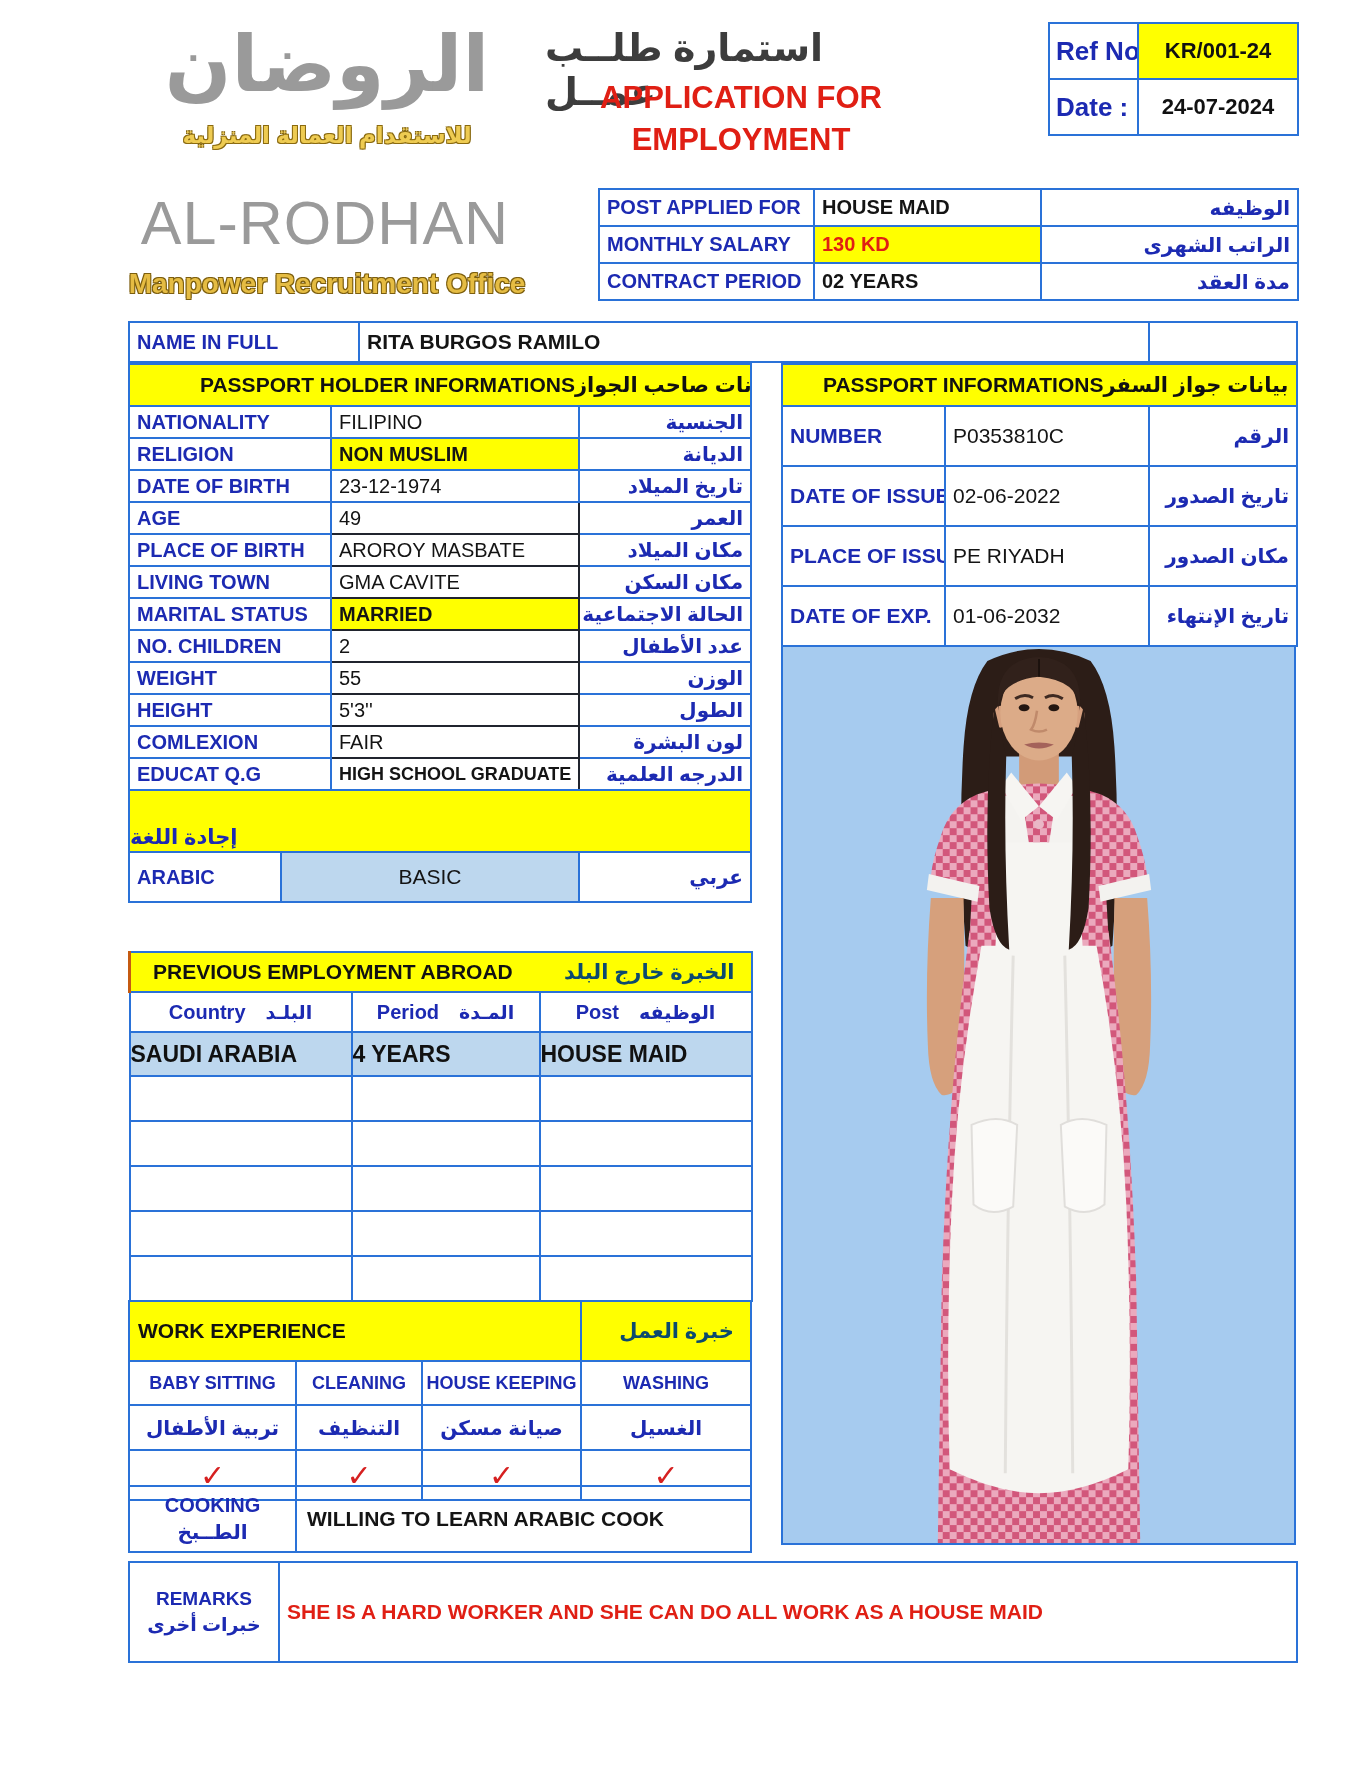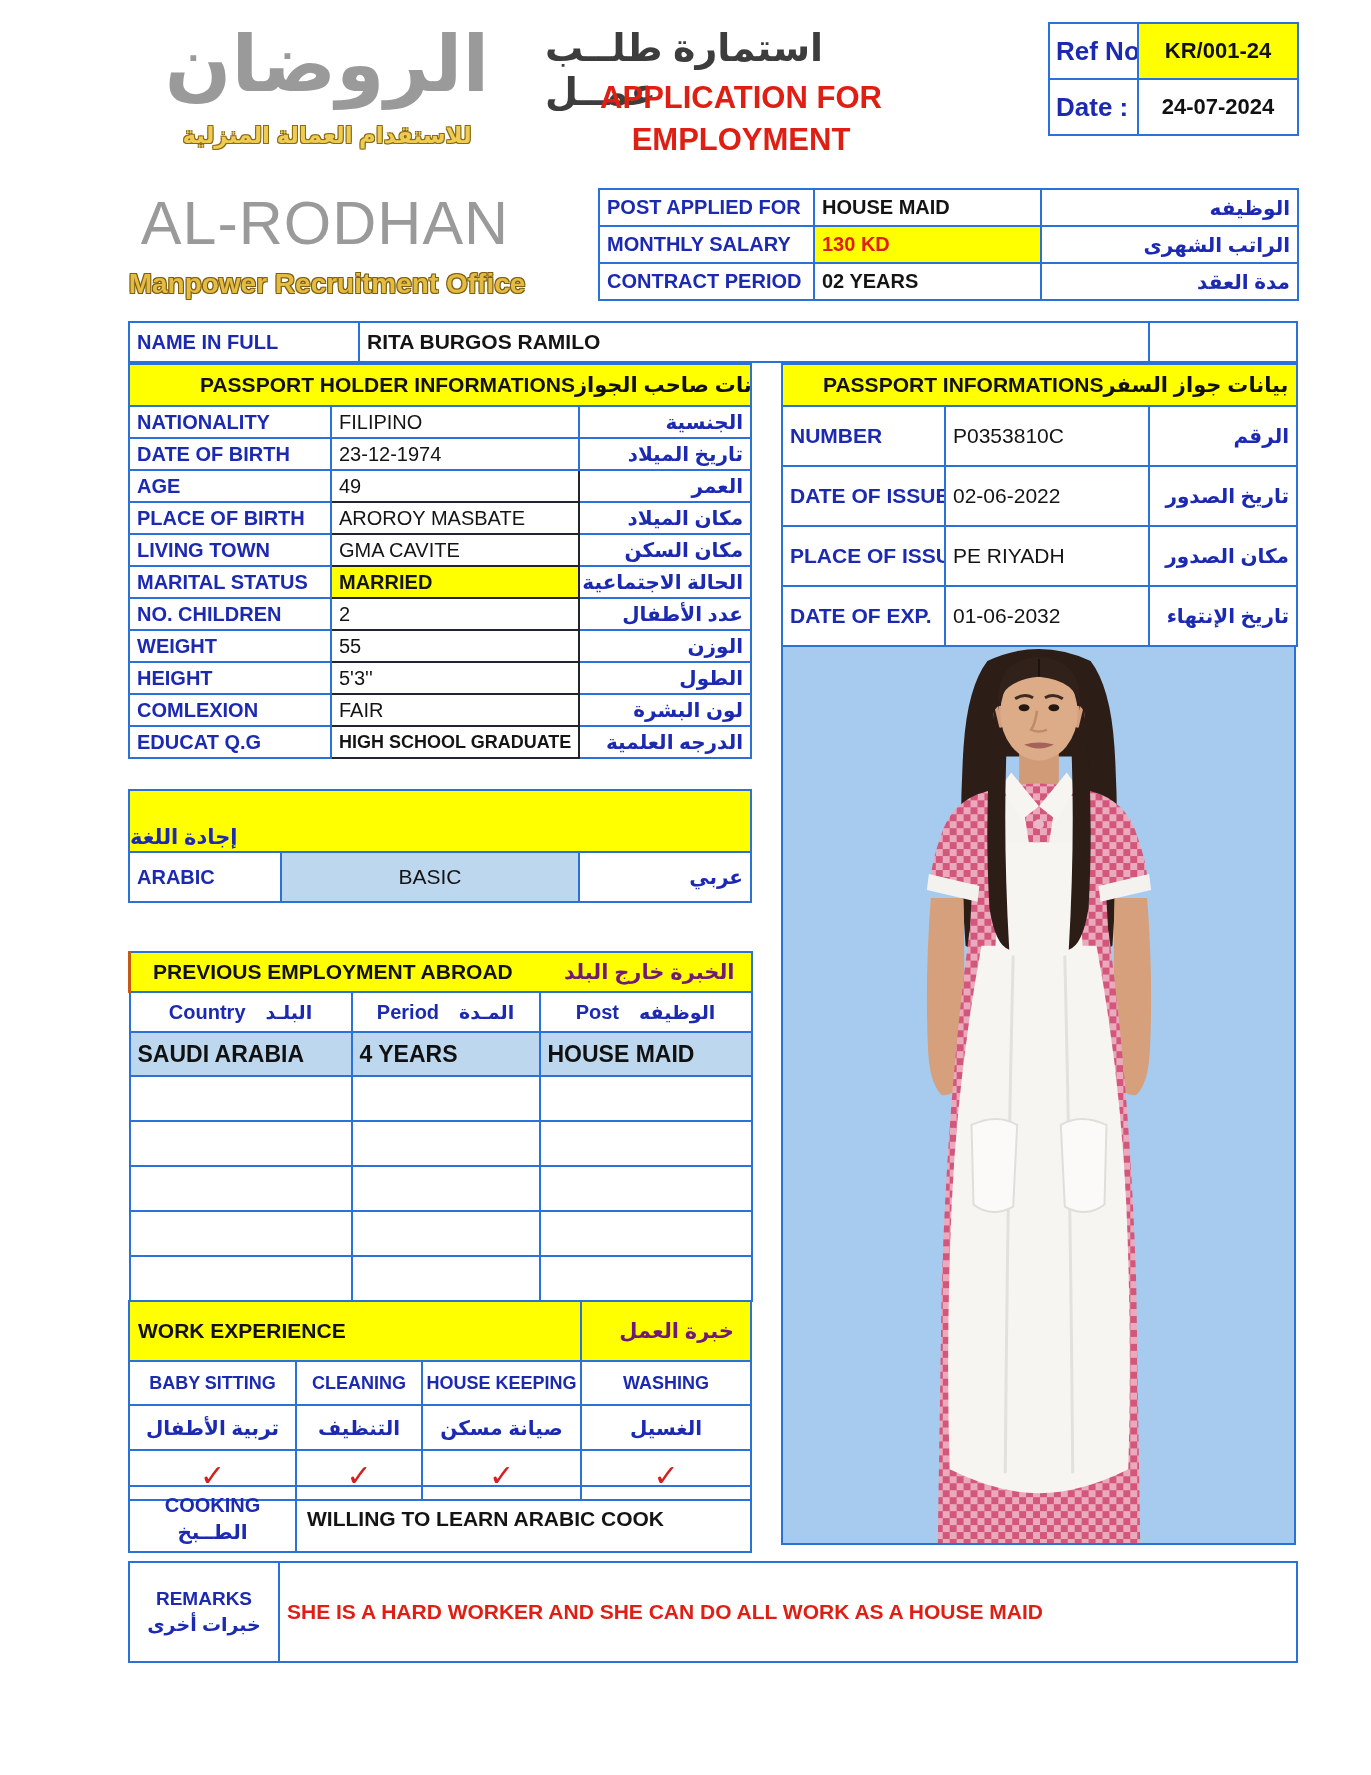--- a/index.html
+++ b/index.html
@@ -13,21 +13,21 @@
   .arl{color:#1c2ab2;font-weight:700;font-size:20px;padding-right:7px;text-align:right;}
   .hl{background:#ffff00;}
   .b{font-weight:700;}
   .sm{font-size:18px;}
   .dark{border-color:#20242e;border-width:2px;}
   .red{color:#e01f14;}
   .yhead{background:#ffff00;}
   .yhead .flex{display:flex;justify-content:space-between;align-items:center;height:100%;}
   .yh-en{color:#111;font-weight:700;font-size:21px;}
   .yh-ar{color:#111;font-weight:700;font-size:21px;padding-right:8px;}
-  .yh-ar.blue{color:#701a75;}
+  .yh-ar.blue{color:#0c4a6e;}
   
   .logo-ar{position:absolute;left:128px;top:22px;width:398px;text-align:center;
            font-size:78px;font-weight:700;color:#9a9a9a;line-height:1.1;}
   .logo-ar-sub{position:absolute;left:128px;top:122px;width:398px;text-align:center;
            font-size:23px;font-weight:700;color:#eecb52;
            text-shadow:-1px -1px 0 #8a6a10,1px -1px 0 #8a6a10,-1px 1px 0 #8a6a10,1px 1px 0 #8a6a10;}
   .logo-latin{position:absolute;left:124px;top:188px;width:402px;text-align:center;
            font-size:61px;font-weight:400;color:#9a9a9a;letter-spacing:1px;}
   .logo-latin-sub{position:absolute;left:128px;top:268px;width:398px;text-align:center;
            font-size:28px;font-weight:800;color:#e5bc43;
@@ -54,21 +54,21 @@
   .t-lang{left:128px;top:789px;width:622px;}
   .t-lang td{height:50px;}
   .t-lang tr.band td{height:62px;background:#ffff00;}
   .band-in{display:flex;justify-content:flex-end;align-items:flex-end;height:100%;
            padding:0 8px 4px 0;color:#1c2ab2;font-weight:700;font-size:21px;}
   .t-lang .lv{background:#bdd7ee;text-align:center;font-size:21px;color:#141414;}
   .t-emp{left:128px;top:951px;width:622px;}
   .t-emp tr.head td{height:40px;}
   .t-emp tr.cols td{height:40px;}
   .t-emp tr.data td{height:44px;background:#bdd7ee;color:#111;font-weight:700;
-                    font-size:23px;padding-left:7px;}
+                    font-size:23px;}
   .t-emp tr.empty td{height:45px;background:#fff;}
   .colhead{display:flex;justify-content:center;align-items:center;gap:20px;height:100%;}
   .colhead .en{color:#1c2ab2;font-weight:700;font-size:20px;}
   .colhead .ar{color:#1c2ab2;font-weight:700;font-size:19px;}
   .orange-l{border-left:3px solid #c55a11;}
   .t-work{left:128px;top:1300px;width:622px;}
   .t-work tr.head td{height:60px;}
   .t-work tr.en td{height:44px;color:#1c2ab2;font-weight:700;font-size:18px;text-align:center;}
   .t-work tr.ar td{height:45px;color:#1c2ab2;font-weight:700;font-size:20px;text-align:center;}
   .t-work tr.chk td{height:50px;color:#d62020;font-size:30px;font-weight:700;text-align:center;}
@@ -173,20 +173,25 @@
           <span class="yh-ar" dir="rtl">بيانات صاحب الجواز</span>
         </div>
       </td>
     </tr>
     <tr>
       <td class="lbl">NATIONALITY</td>
       <td class="val">FILIPINO</td>
       <td class="arl" dir="rtl">الجنسية</td>
     </tr>
     <tr>
+      <td class="lbl">RELIGION</td>
+      <td class="val b hl">NON MUSLIM</td>
+      <td class="arl" dir="rtl">الديانة</td>
+    </tr>
+    <tr>
       <td class="lbl">DATE OF BIRTH</td>
       <td class="val">23-12-1974</td>
       <td class="arl" dir="rtl">تاريخ الميلاد</td>
     </tr>
     <tr>
       <td class="lbl">AGE</td>
       <td class="val dark">49</td>
       <td class="arl" dir="rtl">العمر</td>
     </tr>
     <tr>

